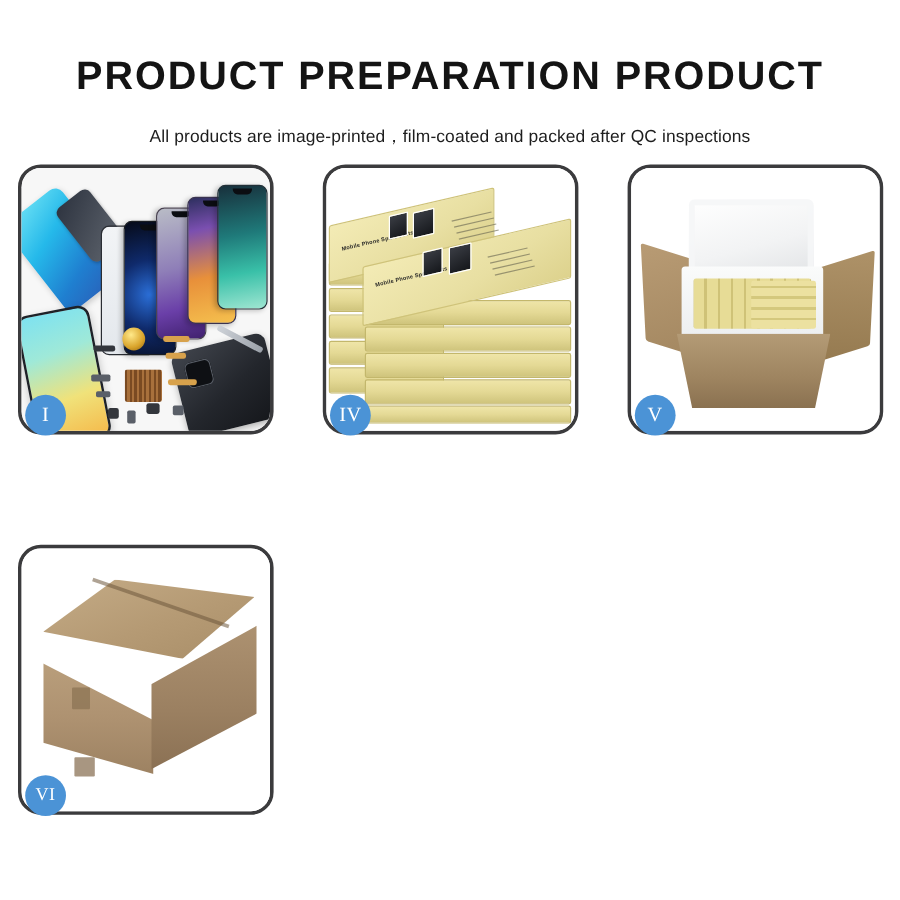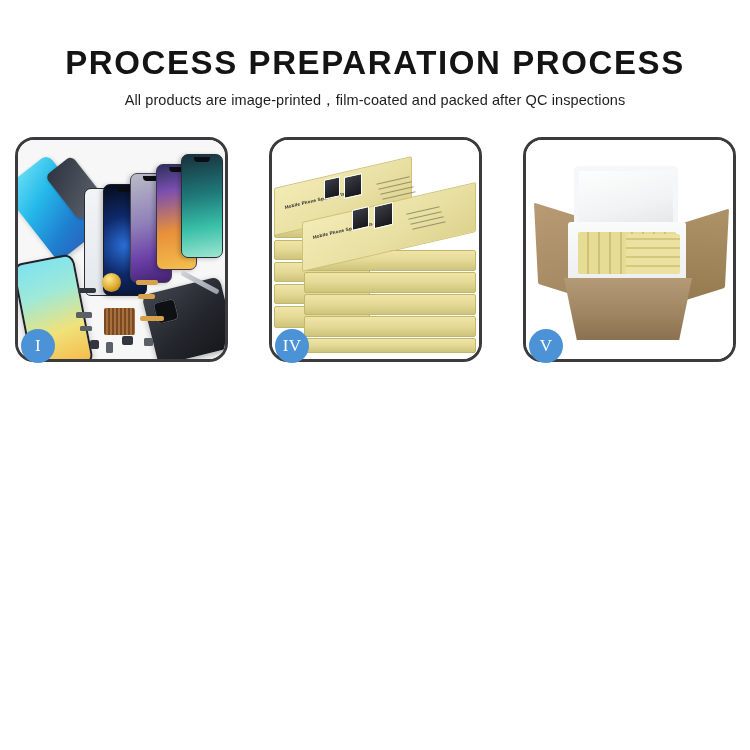--- a/index.html
+++ b/index.html
@@ -16,21 +16,21 @@
   .title {
     margin-top: 44px;
     font-size: 33px;
     font-weight: 700;
     letter-spacing: 1.6px;
     color: #141414;
     font-family: "Liberation Sans", sans-serif;
     white-space: nowrap;
   }
   .subtitle {
-    margin-top: 9px;
+    margin-top: 22px;
     font-size: 14.5px;
     font-weight: 400;
     color: #1d1d1d;
     letter-spacing: 0.1px;
     white-space: nowrap;
   }
 
   
   .grid {
     position: absolute;
@@ -343,21 +343,21 @@
     position: absolute; left: 44px; top: 174px;
     width: 17px; height: 16px; background: rgba(134,110,80,.72); border-radius: 1px;
   }
 </style>
 </head>
 <body>
 
 <div class="page">
 
   <div class="header">
-    <div class="title">PROCESS PREPARATION PROCESS</div>
+    <div class="title">PRODUCT PREPARATION PRODUCT</div>
     <div class="subtitle">All products are image-printed，film-coated and packed after QC inspections</div>
   </div>
 
   <div class="grid">
 
     <div class="panel">
       <div class="panel-inner p1">
         <div class="film-phone"></div>
         <div class="screen-glass"></div>
         <div class="fan fan1">
@@ -439,15 +439,26 @@
         <div class="flap-r"></div>
         <div class="foam-lid"></div>
         <div class="foam-body"></div>
         <div class="yellow-stack"></div>
         <div class="yellow-stack2"></div>
         <div class="carton-front"></div>
       </div>
       <div class="badge">V</div>
     </div>
 
+    <div class="panel">
+      <div class="panel-inner p6">
+        <div class="top"></div>
+        <div class="left"></div>
+        <div class="right"></div>
+        <div class="seam"></div>
+        <div class="tape1"></div>
+        <div class="tape2"></div>
+      </div>
+      <div class="badge wide">VI</div>
+    </div>
 
   </div>
 </div>
 
 </body></html>

